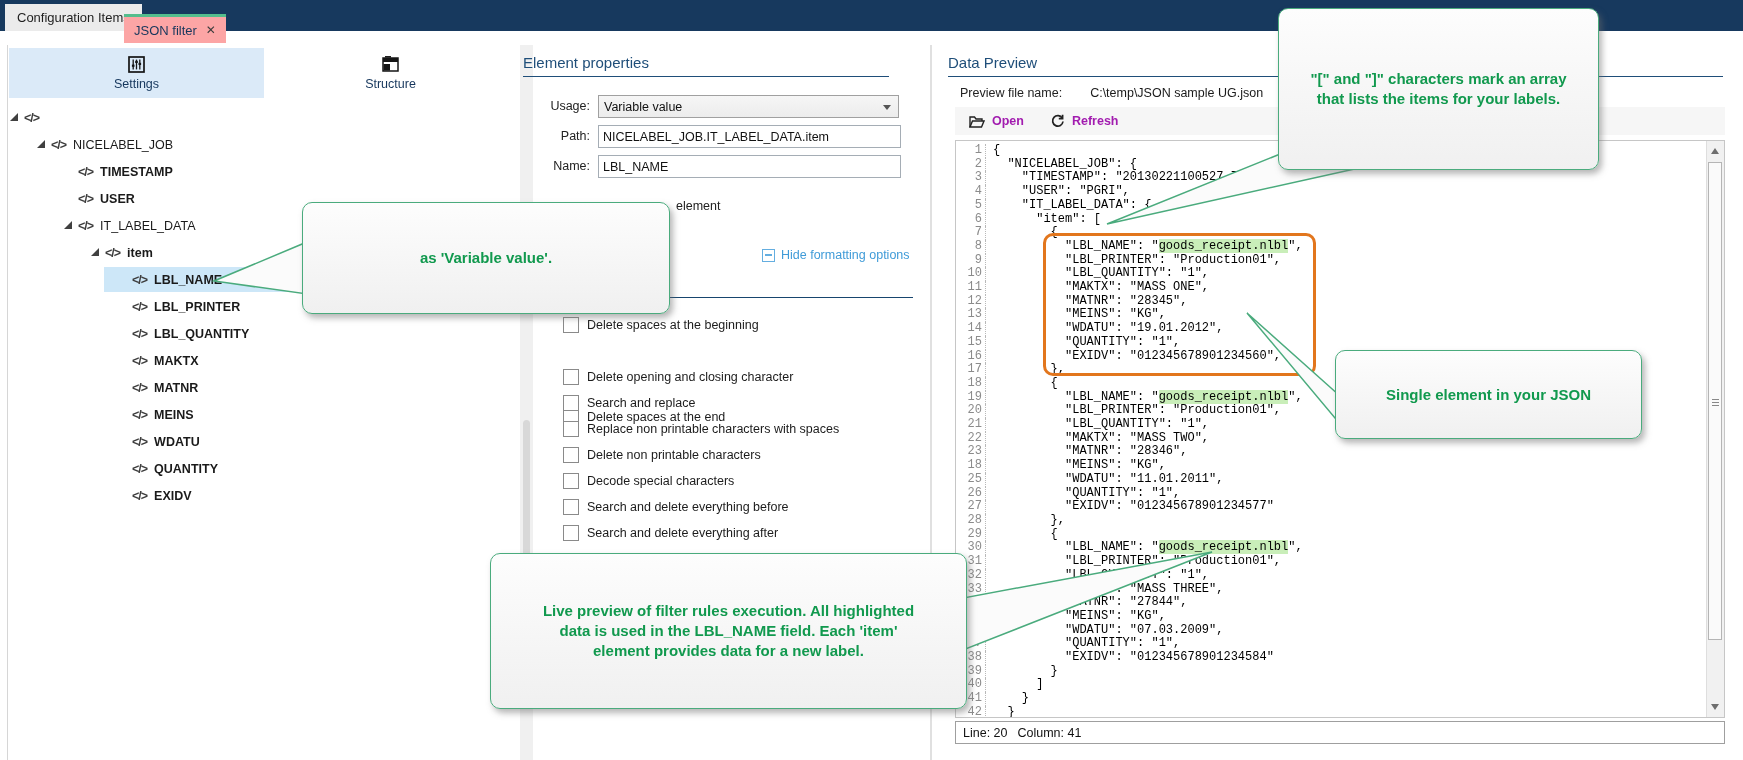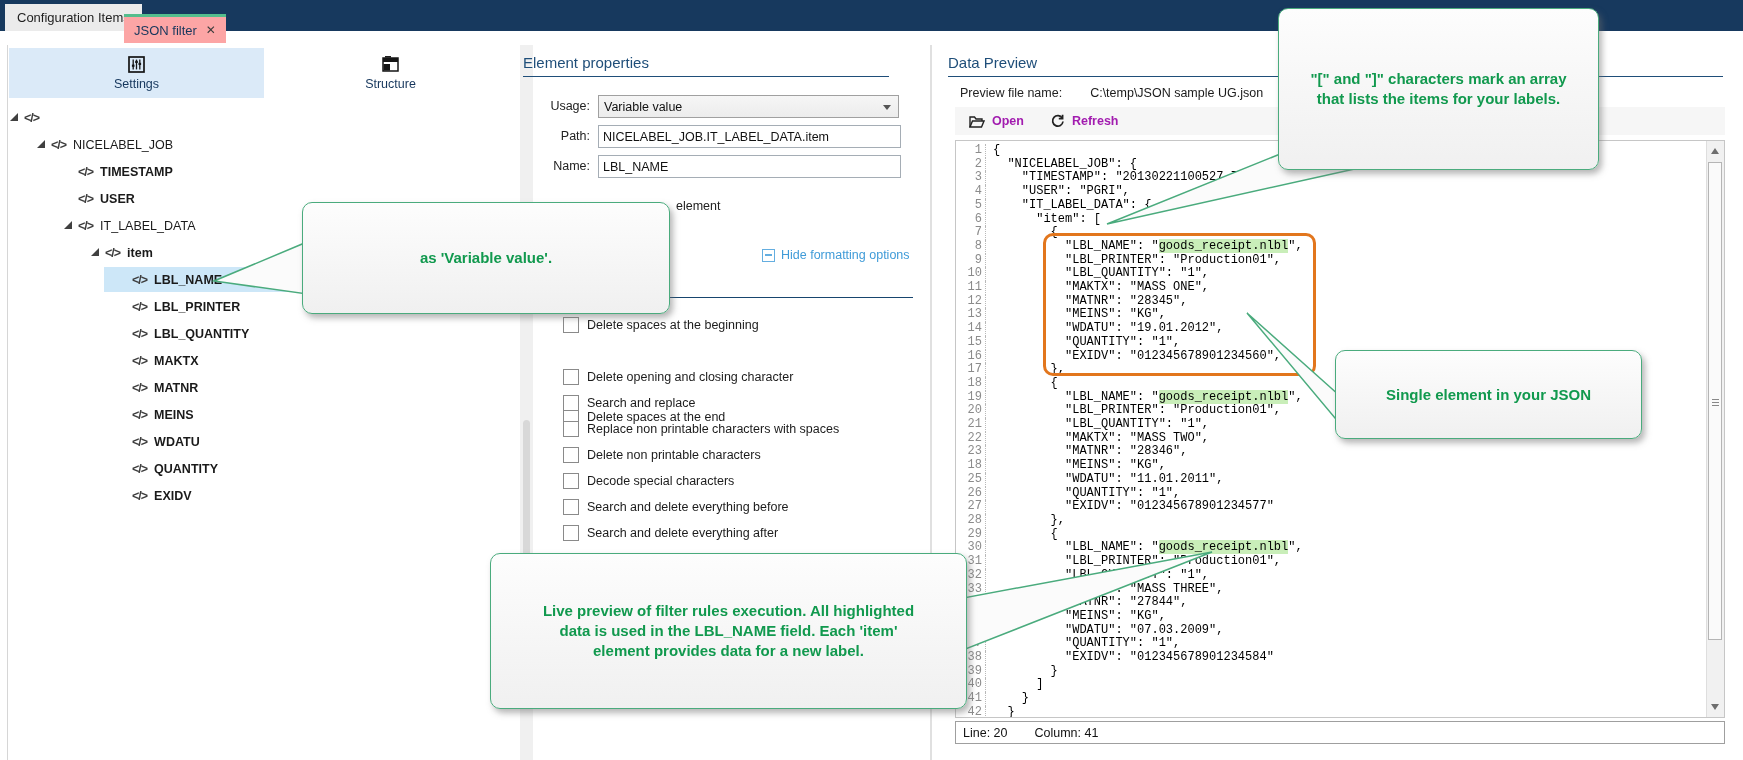--- a/index.html
+++ b/index.html
@@ -61,21 +61,21 @@
   .code-line .lc{padding-left:7px;color:#000;}
   .code-line .hl{background:#c9eeb9;}
   #vscroll{position:absolute;right:0;top:0;bottom:0;width:17px;background:#f1f1f1;border-left:1px solid #dedede;}
   #vscroll .up,#vscroll .down{position:absolute;left:4px;width:0;height:0;border-left:4.5px solid transparent;border-right:4.5px solid transparent;}
   #vscroll .up{top:7px;border-bottom:6px solid #6e6e6e;}
   #vscroll .down{bottom:7px;border-top:6px solid #6e6e6e;}
   #vscroll .thumb{position:absolute;left:1px;top:21px;width:14px;height:478px;background:#fafafa;border:1px solid #b5b5b5;box-sizing:border-box;}
   #vscroll .grip{position:absolute;left:3px;top:236px;width:7px;height:8px;
     background:repeating-linear-gradient(#888 0 1px,transparent 1px 3px);}
   #statusbar{position:absolute;left:955px;top:721px;width:770px;height:23px;border:1px solid #9f9f9f;background:#fff;
-    display:flex;align-items:center;font-size:12.5px;color:#111;box-sizing:border-box;padding-left:7px;gap:27px;}
+    display:flex;align-items:center;font-size:12.5px;color:#111;box-sizing:border-box;padding-left:7px;gap:10px;}
   
   #orange-rect{position:absolute;left:1043px;top:233px;width:267px;height:137px;border:3px solid #e2761d;border-radius:10px;z-index:30;}
   
   .callout{position:absolute;border:1.5px solid #4aab7d;border-radius:10px;background:linear-gradient(#fdfdfd,#f0f0f0);
     box-shadow:3px 4px 6px rgba(110,110,110,.5);z-index:50;display:flex;flex-direction:column;align-items:center;justify-content:center;
     color:#11994e;font-weight:700;font-size:15px;text-align:center;line-height:20px;}
   #co-left{left:302px;top:202px;width:366px;height:110px;}
   #co-array{left:1278px;top:8px;width:319px;height:160px;}
   #co-single{left:1335px;top:350px;width:305px;height:87px;text-align:right;}
   #co-live{left:490px;top:553px;width:475px;height:154px;}

